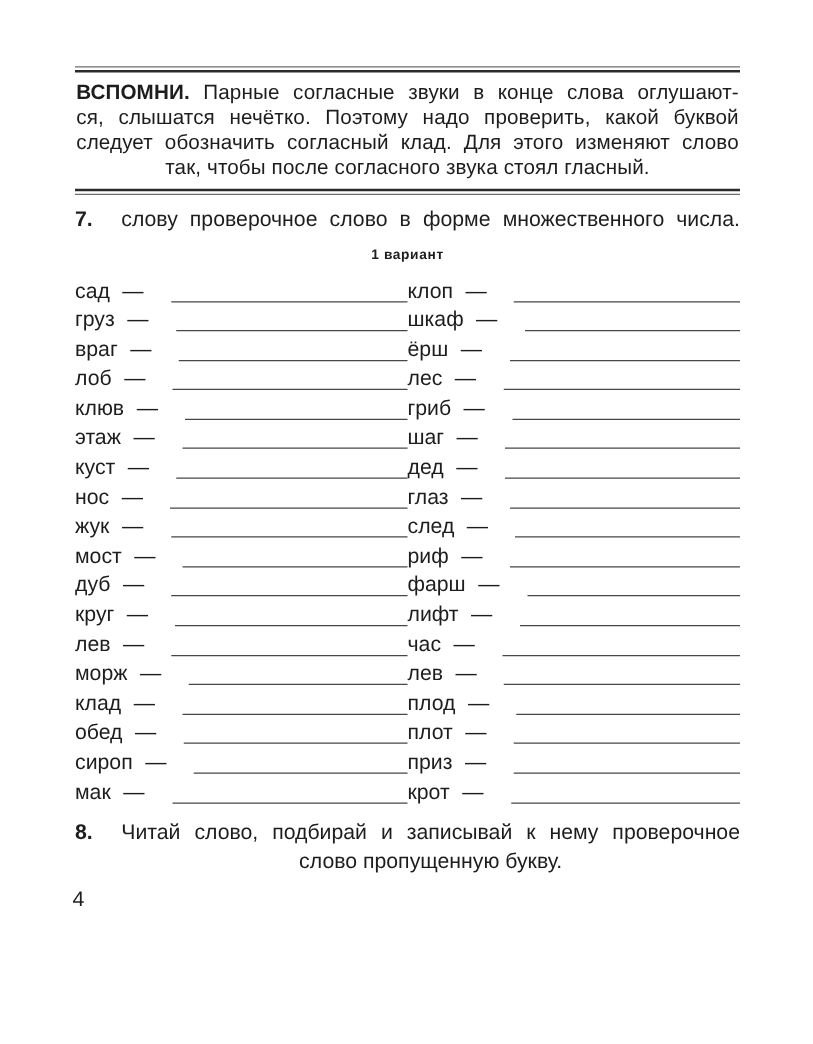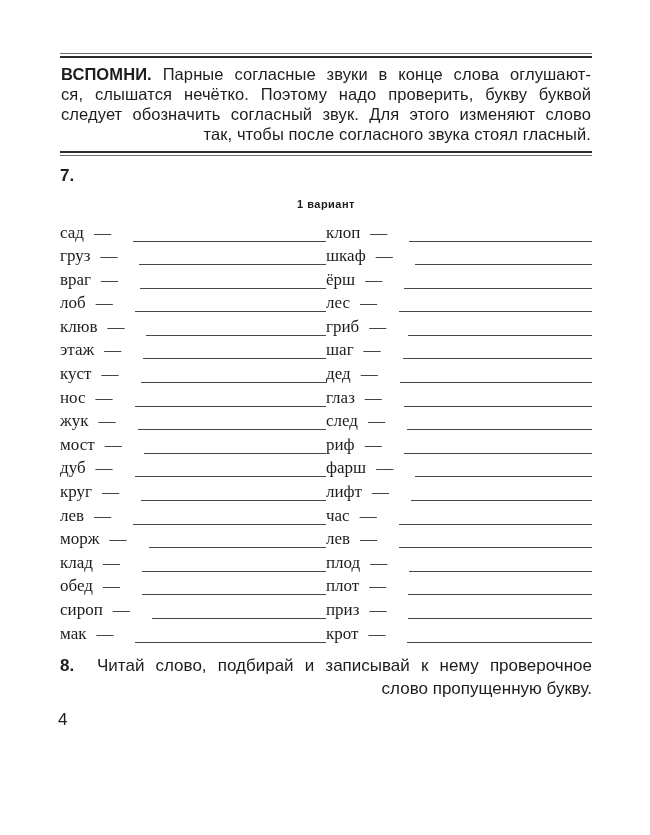--- a/index.html
+++ b/index.html
@@ -29,21 +29,21 @@
 
   .remember {
     padding: 6px 1px 7px 1px;
     font-size: 16.5px;
     line-height: 20px;
     letter-spacing: 0.1px;
   }
   .remember b { font-weight: 700; }
 
   .jline { text-align: justify; text-align-last: justify; white-space: normal; }
-  .lline { text-align: right; }
+  .lline { text-align: center; }
 
   .exercise {
     display: flex;
     margin-top: 9px;
     font-size: 17px;
     line-height: 22.5px;
   }
   .exnum {
     flex: 0 0 37px;
     font-weight: 700;
@@ -55,21 +55,20 @@
     font-weight: 700;
     font-size: 11px;
     line-height: 22px;
     margin: 5px 0 7px 0;
     letter-spacing: 0.5px;
   }
 
   .word-grid {
     display: grid;
     grid-template-columns: 1fr 1fr;
-    font-family: Liberation Serif, serif;
   }
   .word-col { min-width: 0; }
   .word-row {
     display: flex;
     height: 23.6px;
     font-size: 17px;
     line-height: 22px;
     align-items: flex-start;
   }
   .word-row .w { white-space: nowrap; }
@@ -90,30 +89,31 @@
 </style>
 </head>
 <body>
 
 <div class="page">
 
   <div class="rule rule-top"></div>
 
   <div class="remember">
     <div class="jline"><b>ВСПОМНИ.</b> <span>Парные согласные звуки в конце слова оглушают-</span></div>
-    <div class="jline">ся, слышатся нечётко. Поэтому надо проверить, букву буквой</div>
-    <div class="jline">следует обозначить согласный звук. Для этого изменяют слово</div>
+    <div class="jline">ся, слышатся нечётко. Поэтому надо проверить, какой буквой</div>
+    <div class="jline">следует обозначить согласный клад. Для этого изменяют слово</div>
     <div class="lline">так, чтобы после согласного звука стоял гласный.</div>
   </div>
 
   <div class="rule rule-bottom"></div>
 
   <div class="exercise">
     <div class="exnum">7.</div>
     <div class="extext">
+      <div class="jline">слову проверочное слово в форме множественного числа.</div>
     </div>
   </div>
 
   <div class="variant-title">1 вариант</div>
 
   <div class="word-grid">
     <div class="word-col">
         <div class="word-row">
           <span class="w">сад</span>
           <span class="dash">—</span>

